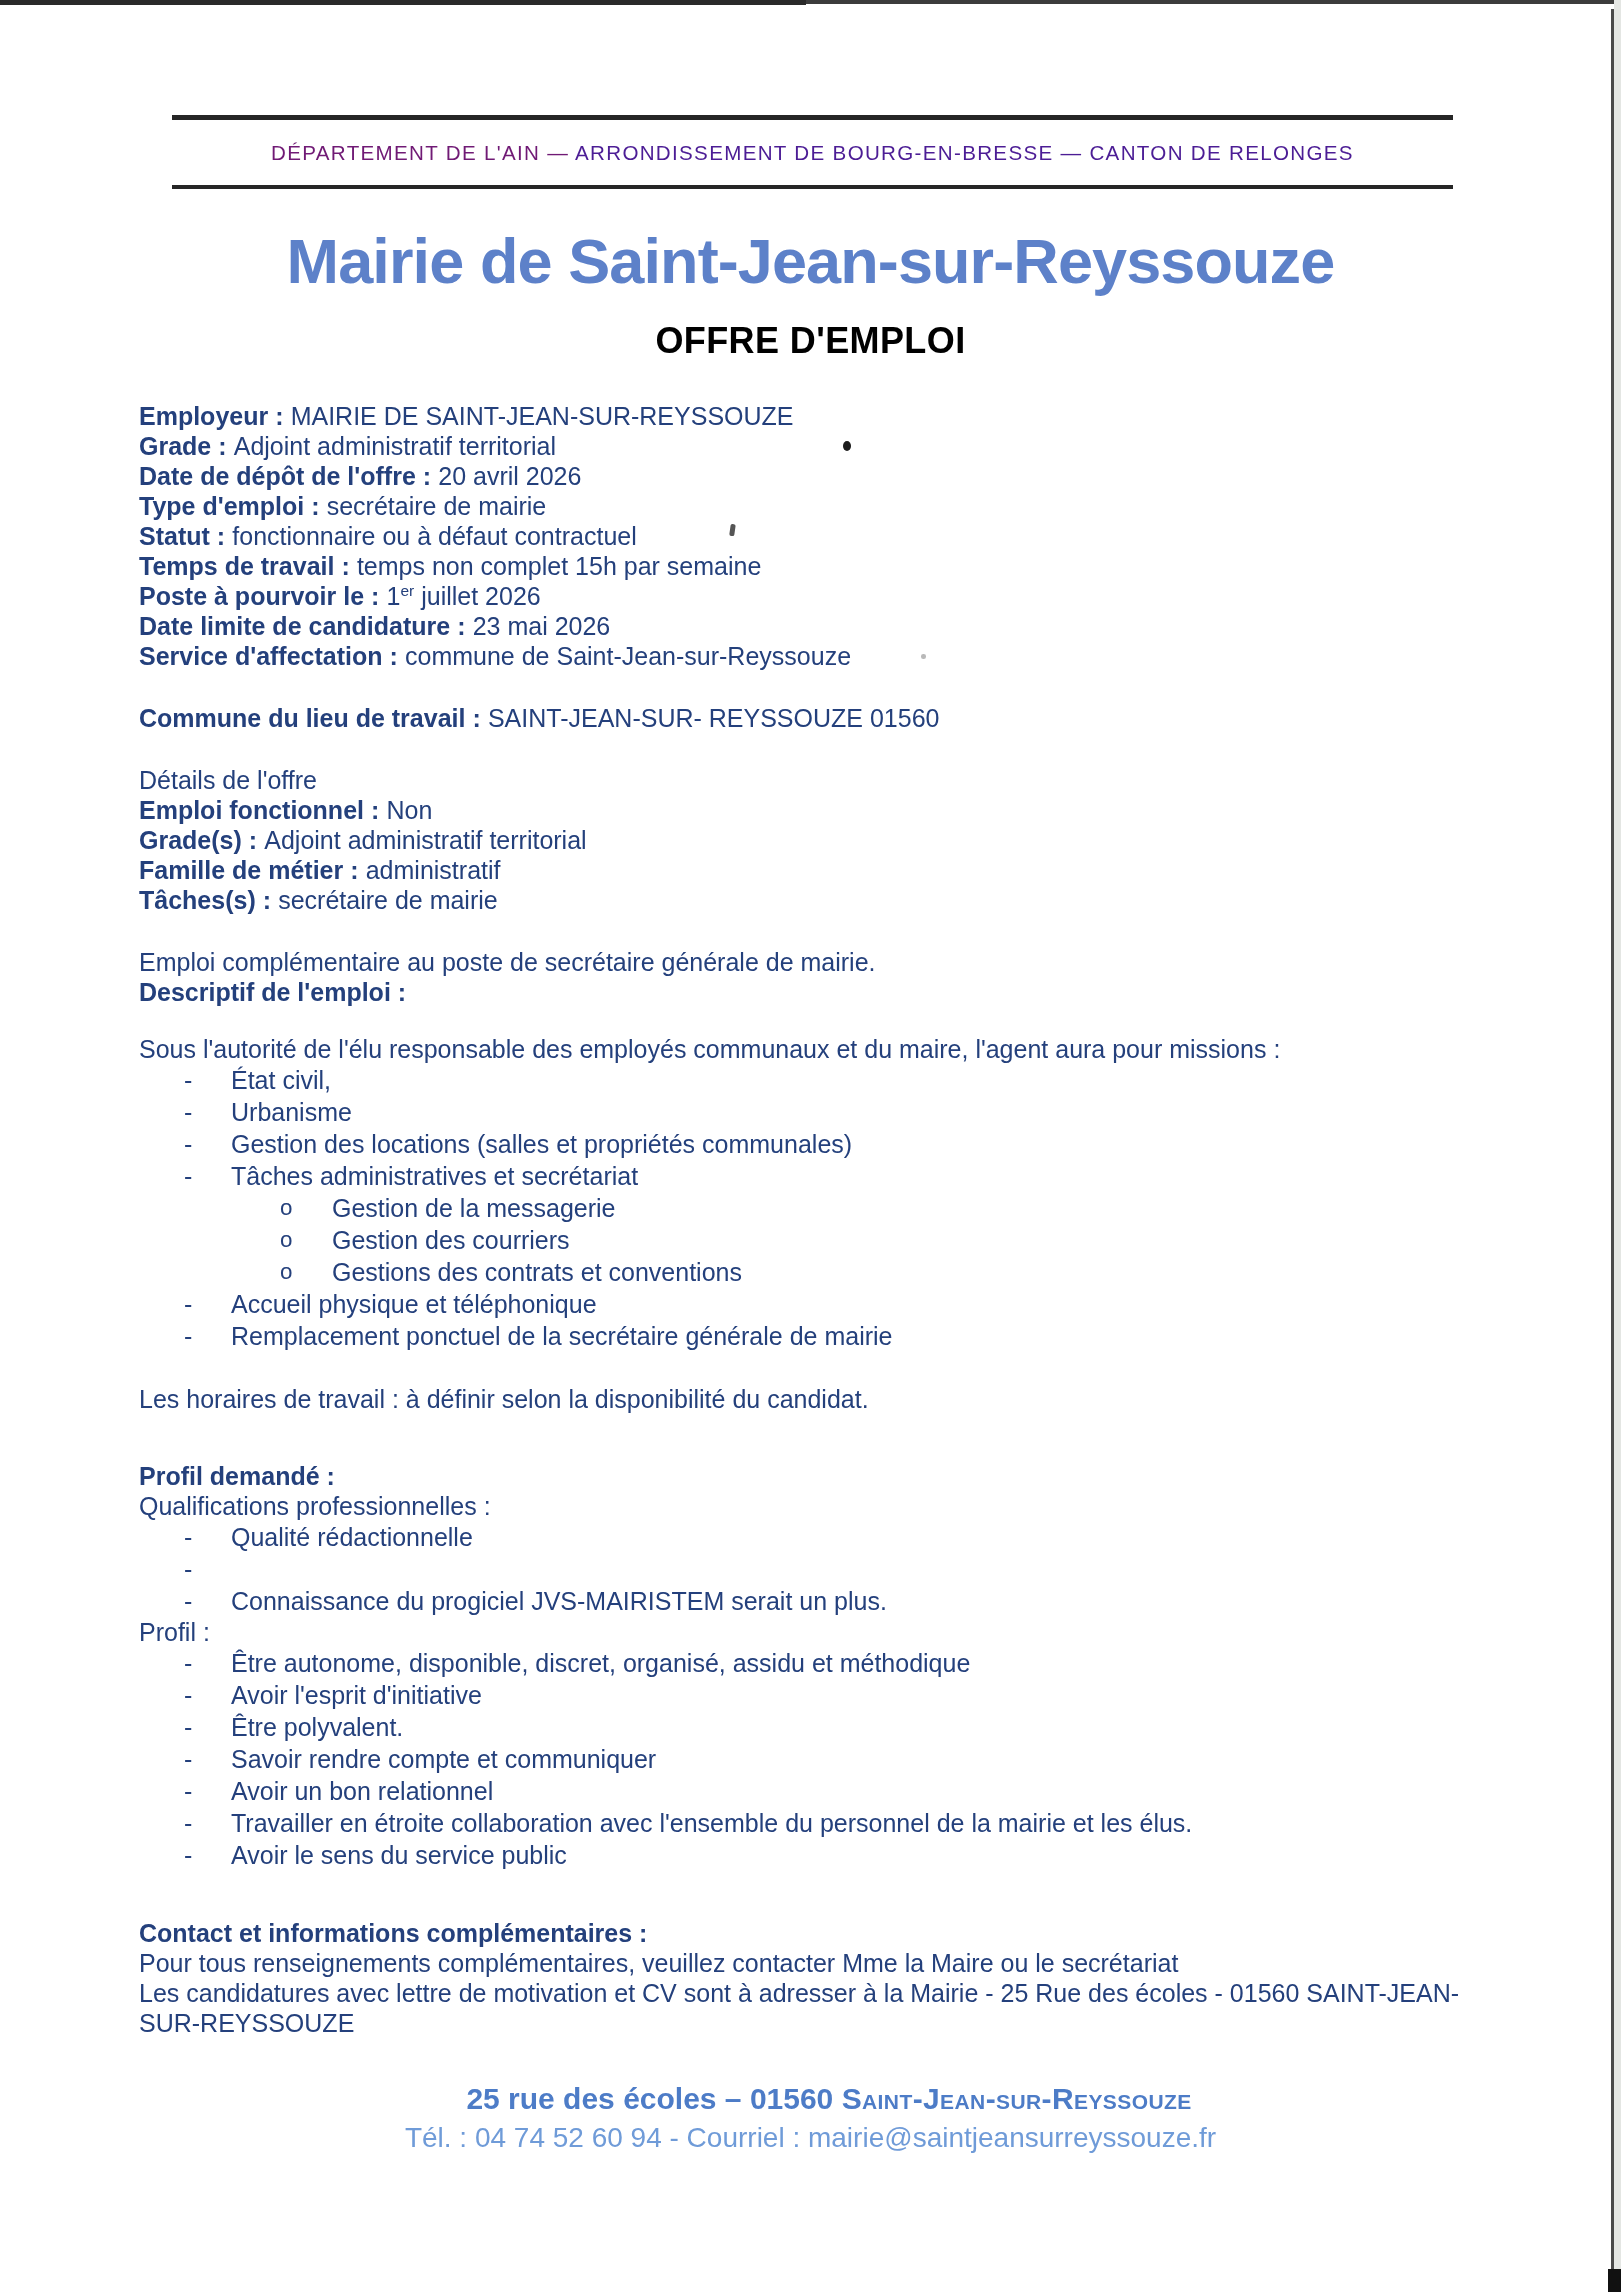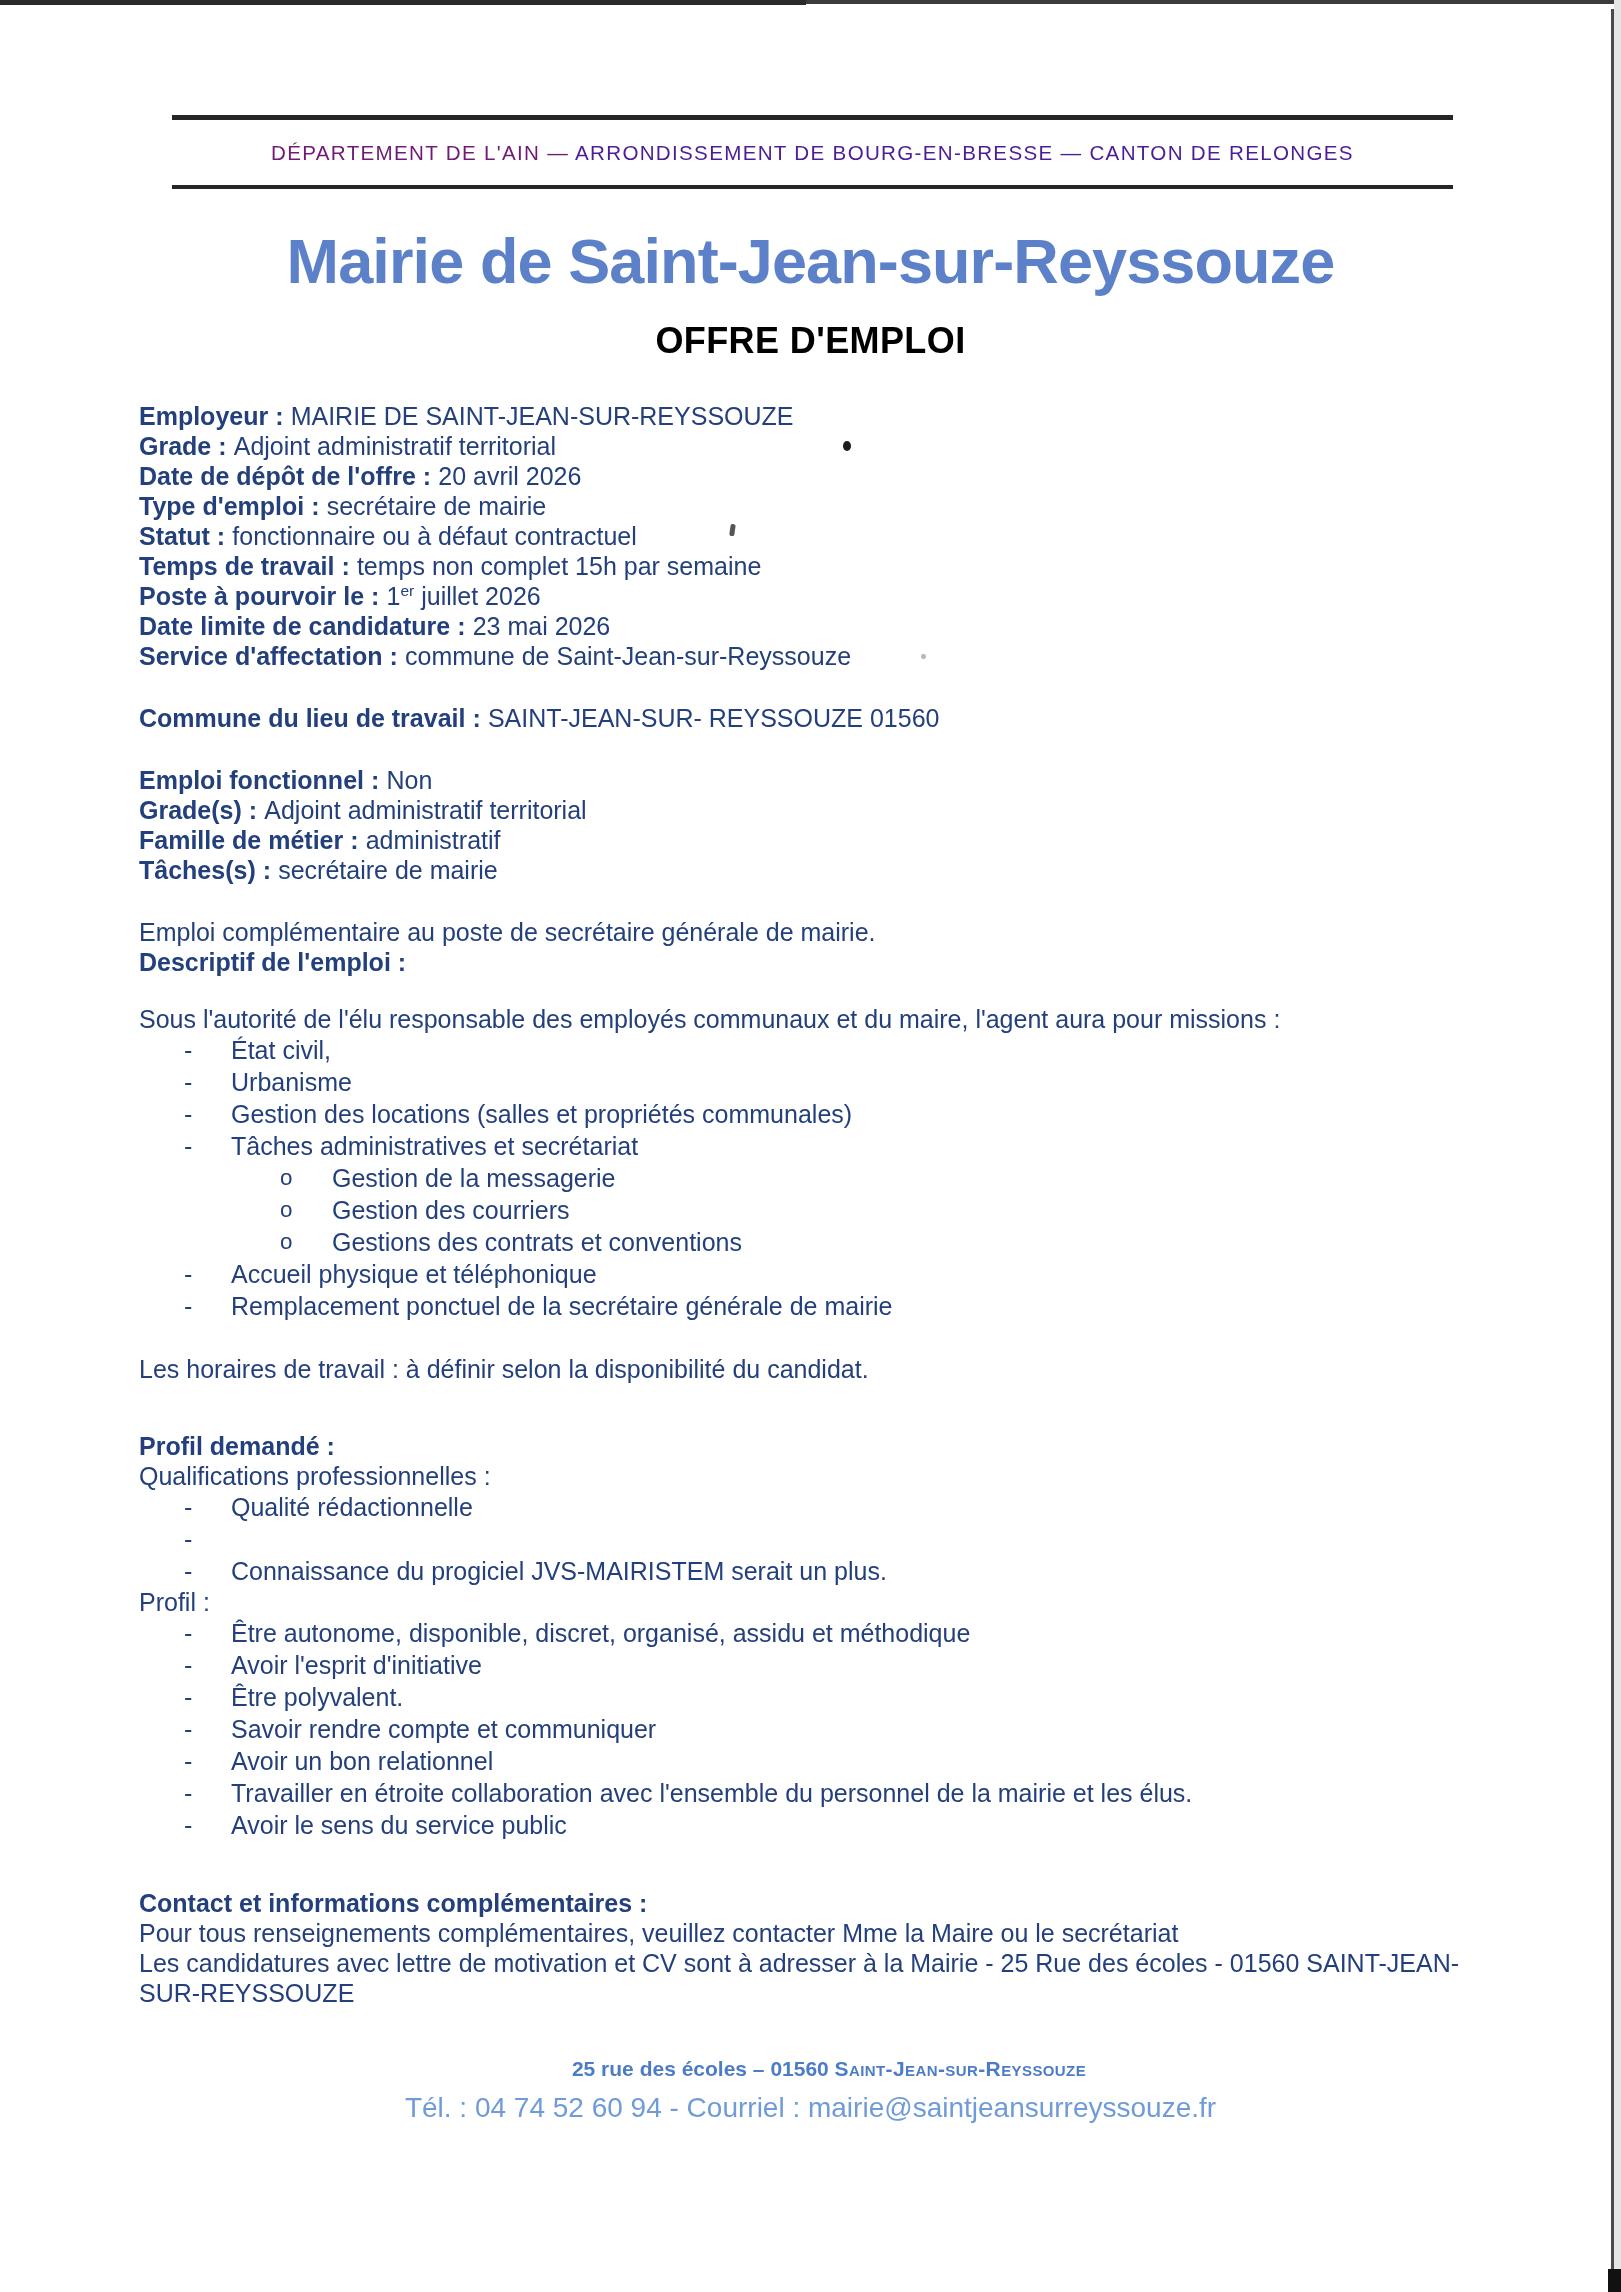--- a/index.html
+++ b/index.html
@@ -68,21 +68,21 @@
   ul.plain{list-style:none;margin:0;padding:0;}
   .li{display:flex;line-height:32px;padding-left:45px;}
   .li .marker{flex:none;width:47px;}
   .li.sub{padding-left:141px;}
   .li.sub .marker{width:52px;font-size:22.4px;}
   .bold{font-weight:bold;}
 
   
   .footer{margin-top:41px;text-align:center;}
   .footer-line1{
-    font-size:21px;font-weight:bold;color:#4d7cc7;line-height:39px;padding-left:37px;
+    font-size:30px;font-weight:bold;color:#4d7cc7;line-height:39px;padding-left:37px;
   }
   .footer-line1 .sc{font-variant:small-caps;letter-spacing:0.4px;}
   .footer-line2{
     font-size:28px;color:#6f9bd8;line-height:39px;
   }
 </style>
 </head>
 <body>
 
 <div class="page">
@@ -117,20 +117,21 @@
     <div class="line"><span class="fact-label">Statut :</span><span>fonctionnaire ou à défaut contractuel</span></div>
     <div class="line"><span class="fact-label">Temps de travail :</span><span>temps non complet 15h par semaine</span></div>
     <div class="line"><span class="fact-label">Poste à pourvoir le :</span><span><span>1</span><sup>er</sup><span> juillet 2026</span></span></div>
     <div class="line"><span class="fact-label">Date limite de candidature :</span><span>23 mai 2026</span></div>
     <div class="line"><span class="fact-label">Service d'affectation :</span><span>commune de Saint-Jean-sur-Reyssouze</span></div>
 
     <div class="gap"></div>
     <div class="line"><span class="fact-label">Commune du lieu de travail :</span><span>SAINT-JEAN-SUR- REYSSOUZE 01560</span></div>
 
     <div class="gap"></div>
+    <div class="line">Détails de l'offre</div>
     <div class="line"><span class="fact-label">Emploi fonctionnel :</span><span>Non</span></div>
     <div class="line"><span class="fact-label">Grade(s) :</span><span>Adjoint administratif territorial</span></div>
     <div class="line"><span class="fact-label">Famille de métier :</span><span>administratif</span></div>
     <div class="line"><span class="fact-label">Tâches(s) :</span><span>secrétaire de mairie</span></div>
 
     <div class="gap"></div>
     <div class="line">Emploi complémentaire au poste de secrétaire générale de mairie.</div>
     <div class="line bold">Descriptif de l'emploi :</div>
 
     <div class="gap-s"></div>

